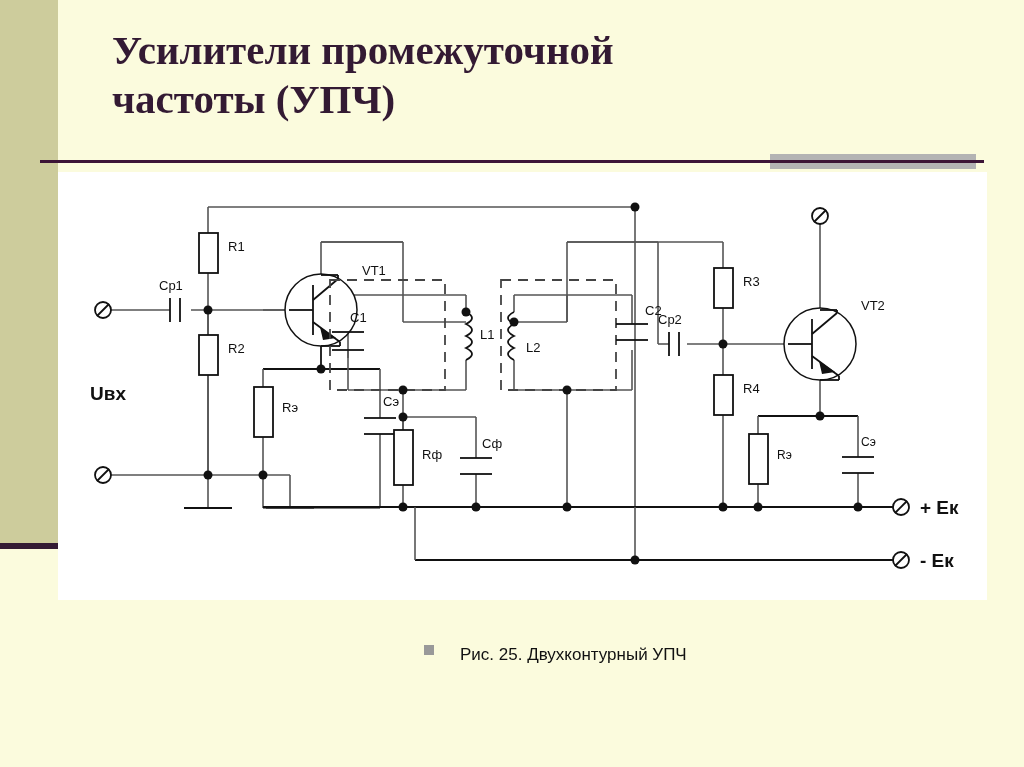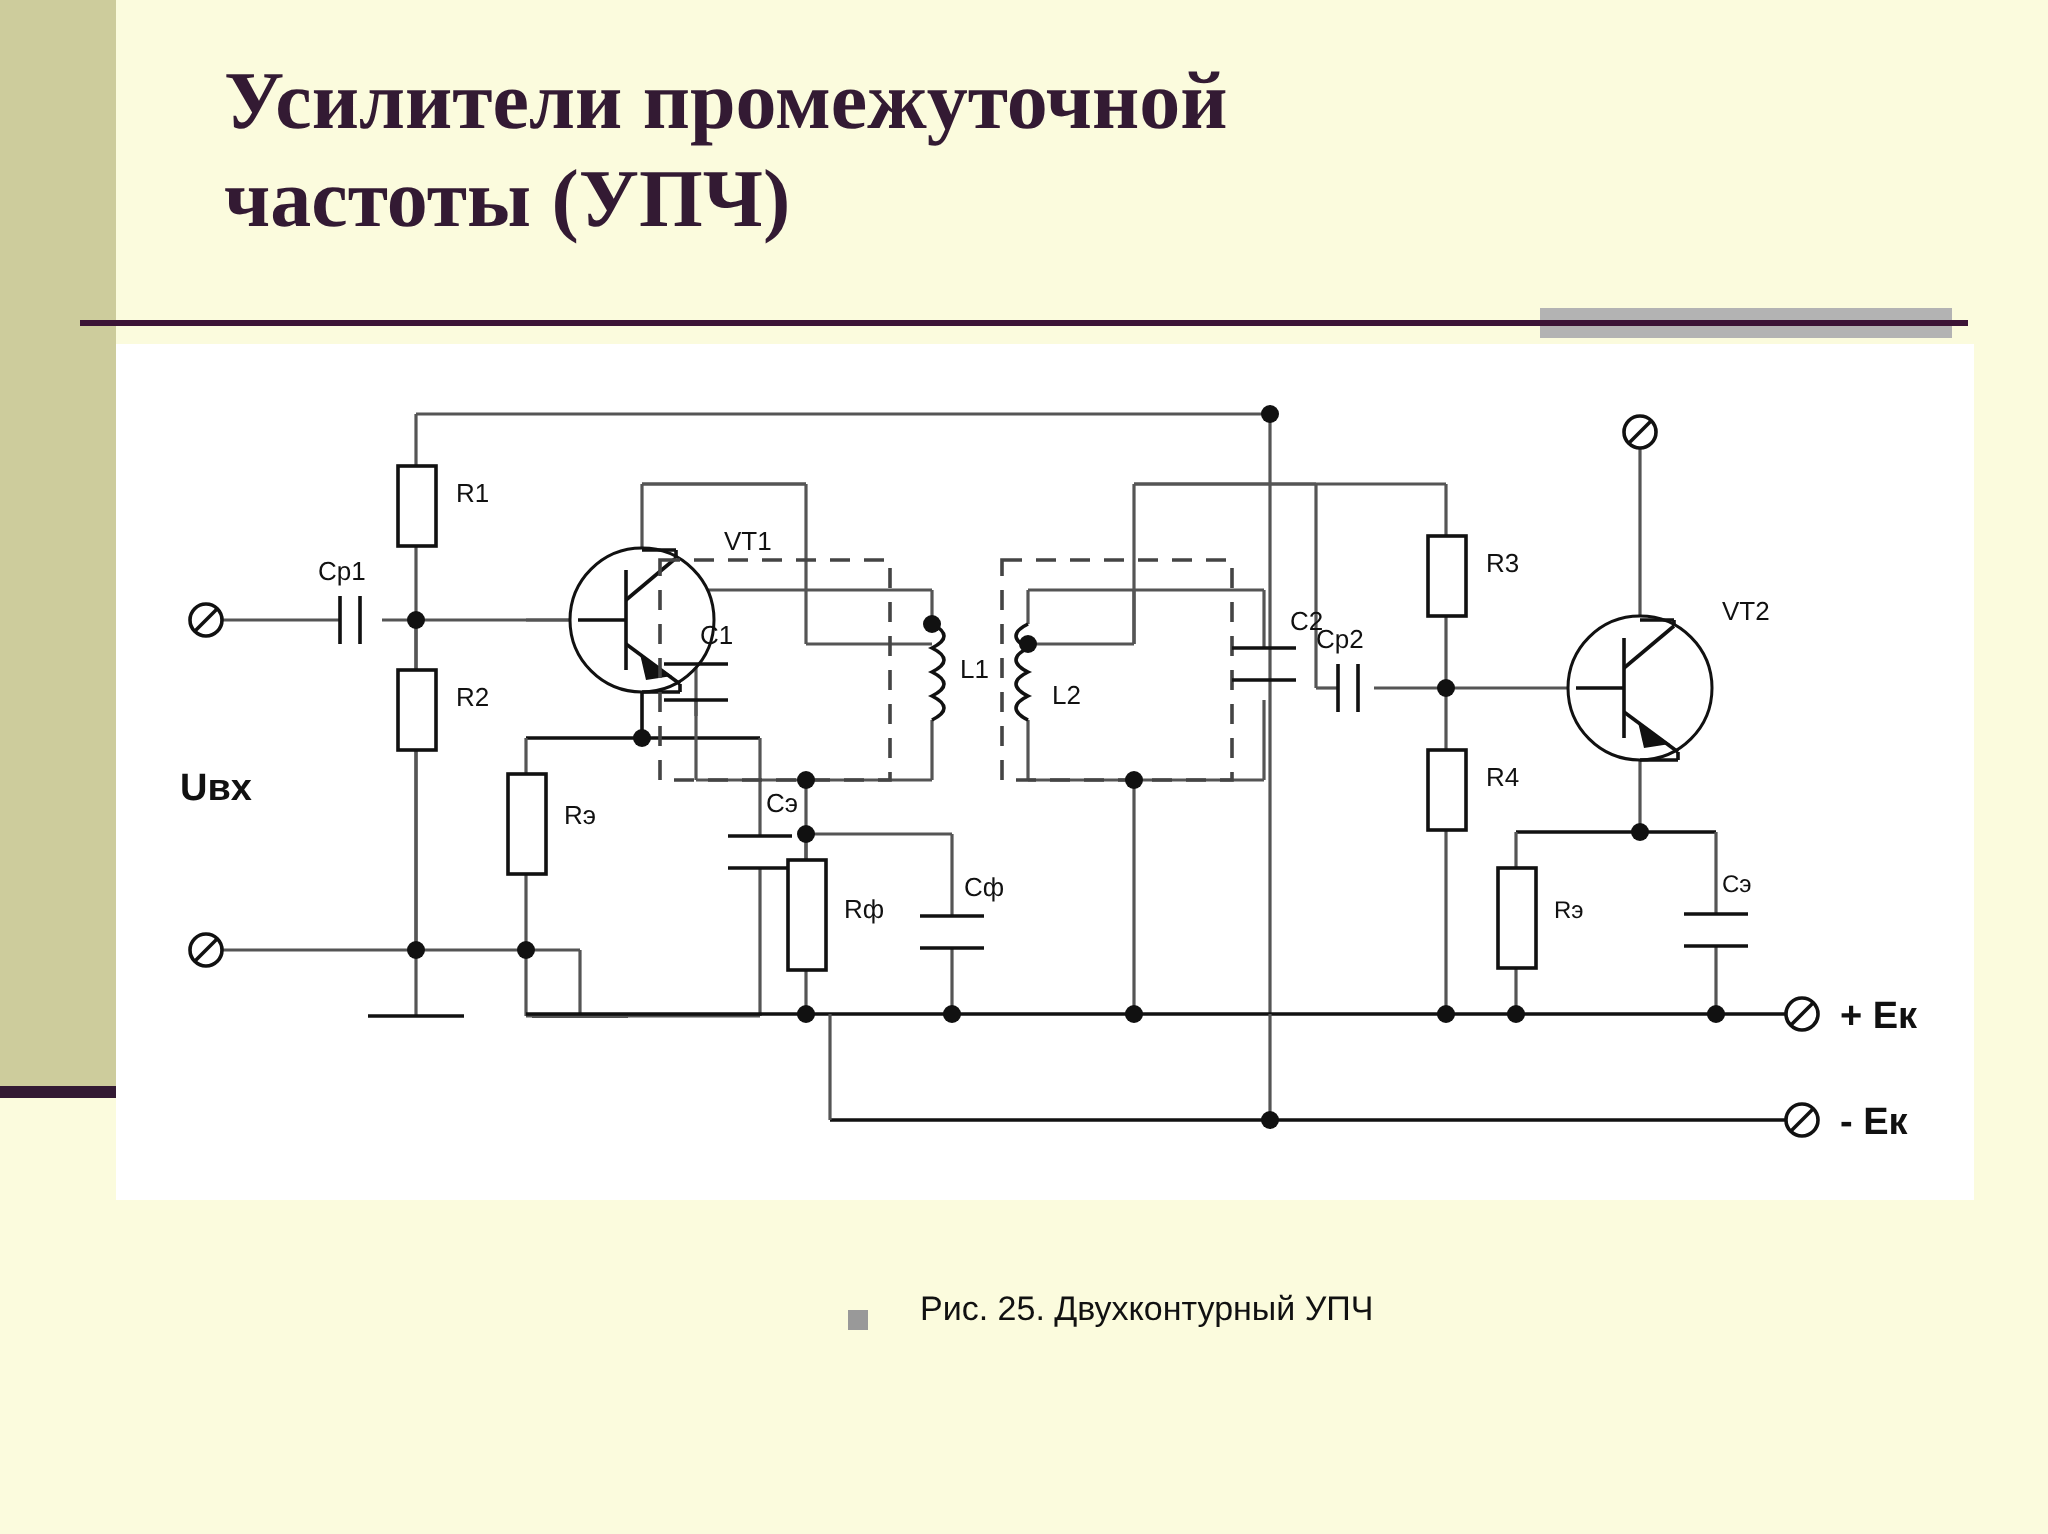--- a/index.html
+++ b/index.html
@@ -47,21 +47,21 @@
     position:absolute;left:58px;top:172px;width:929px;height:428px;
     background:#ffffff;
     text-decoration:underline;
   }
 
   svg.schematic{position:absolute;left:0;top:0;}
 
   
   .caption-row{
     position:absolute;left:386px;top:645px;
-    display:flex;align-items:flex-end;padding-left:38px;
+    display:flex;align-items:flex-start;padding-left:38px;
   }
   .caption-bullet{
     width:10px;height:10px;background:#999999;margin-right:26px;
     flex:0 0 auto;
   }
   .caption-text{
     font-family:"Liberation Sans", sans-serif;
     font-size:17px;color:#111111;white-space:nowrap;
   }
 

